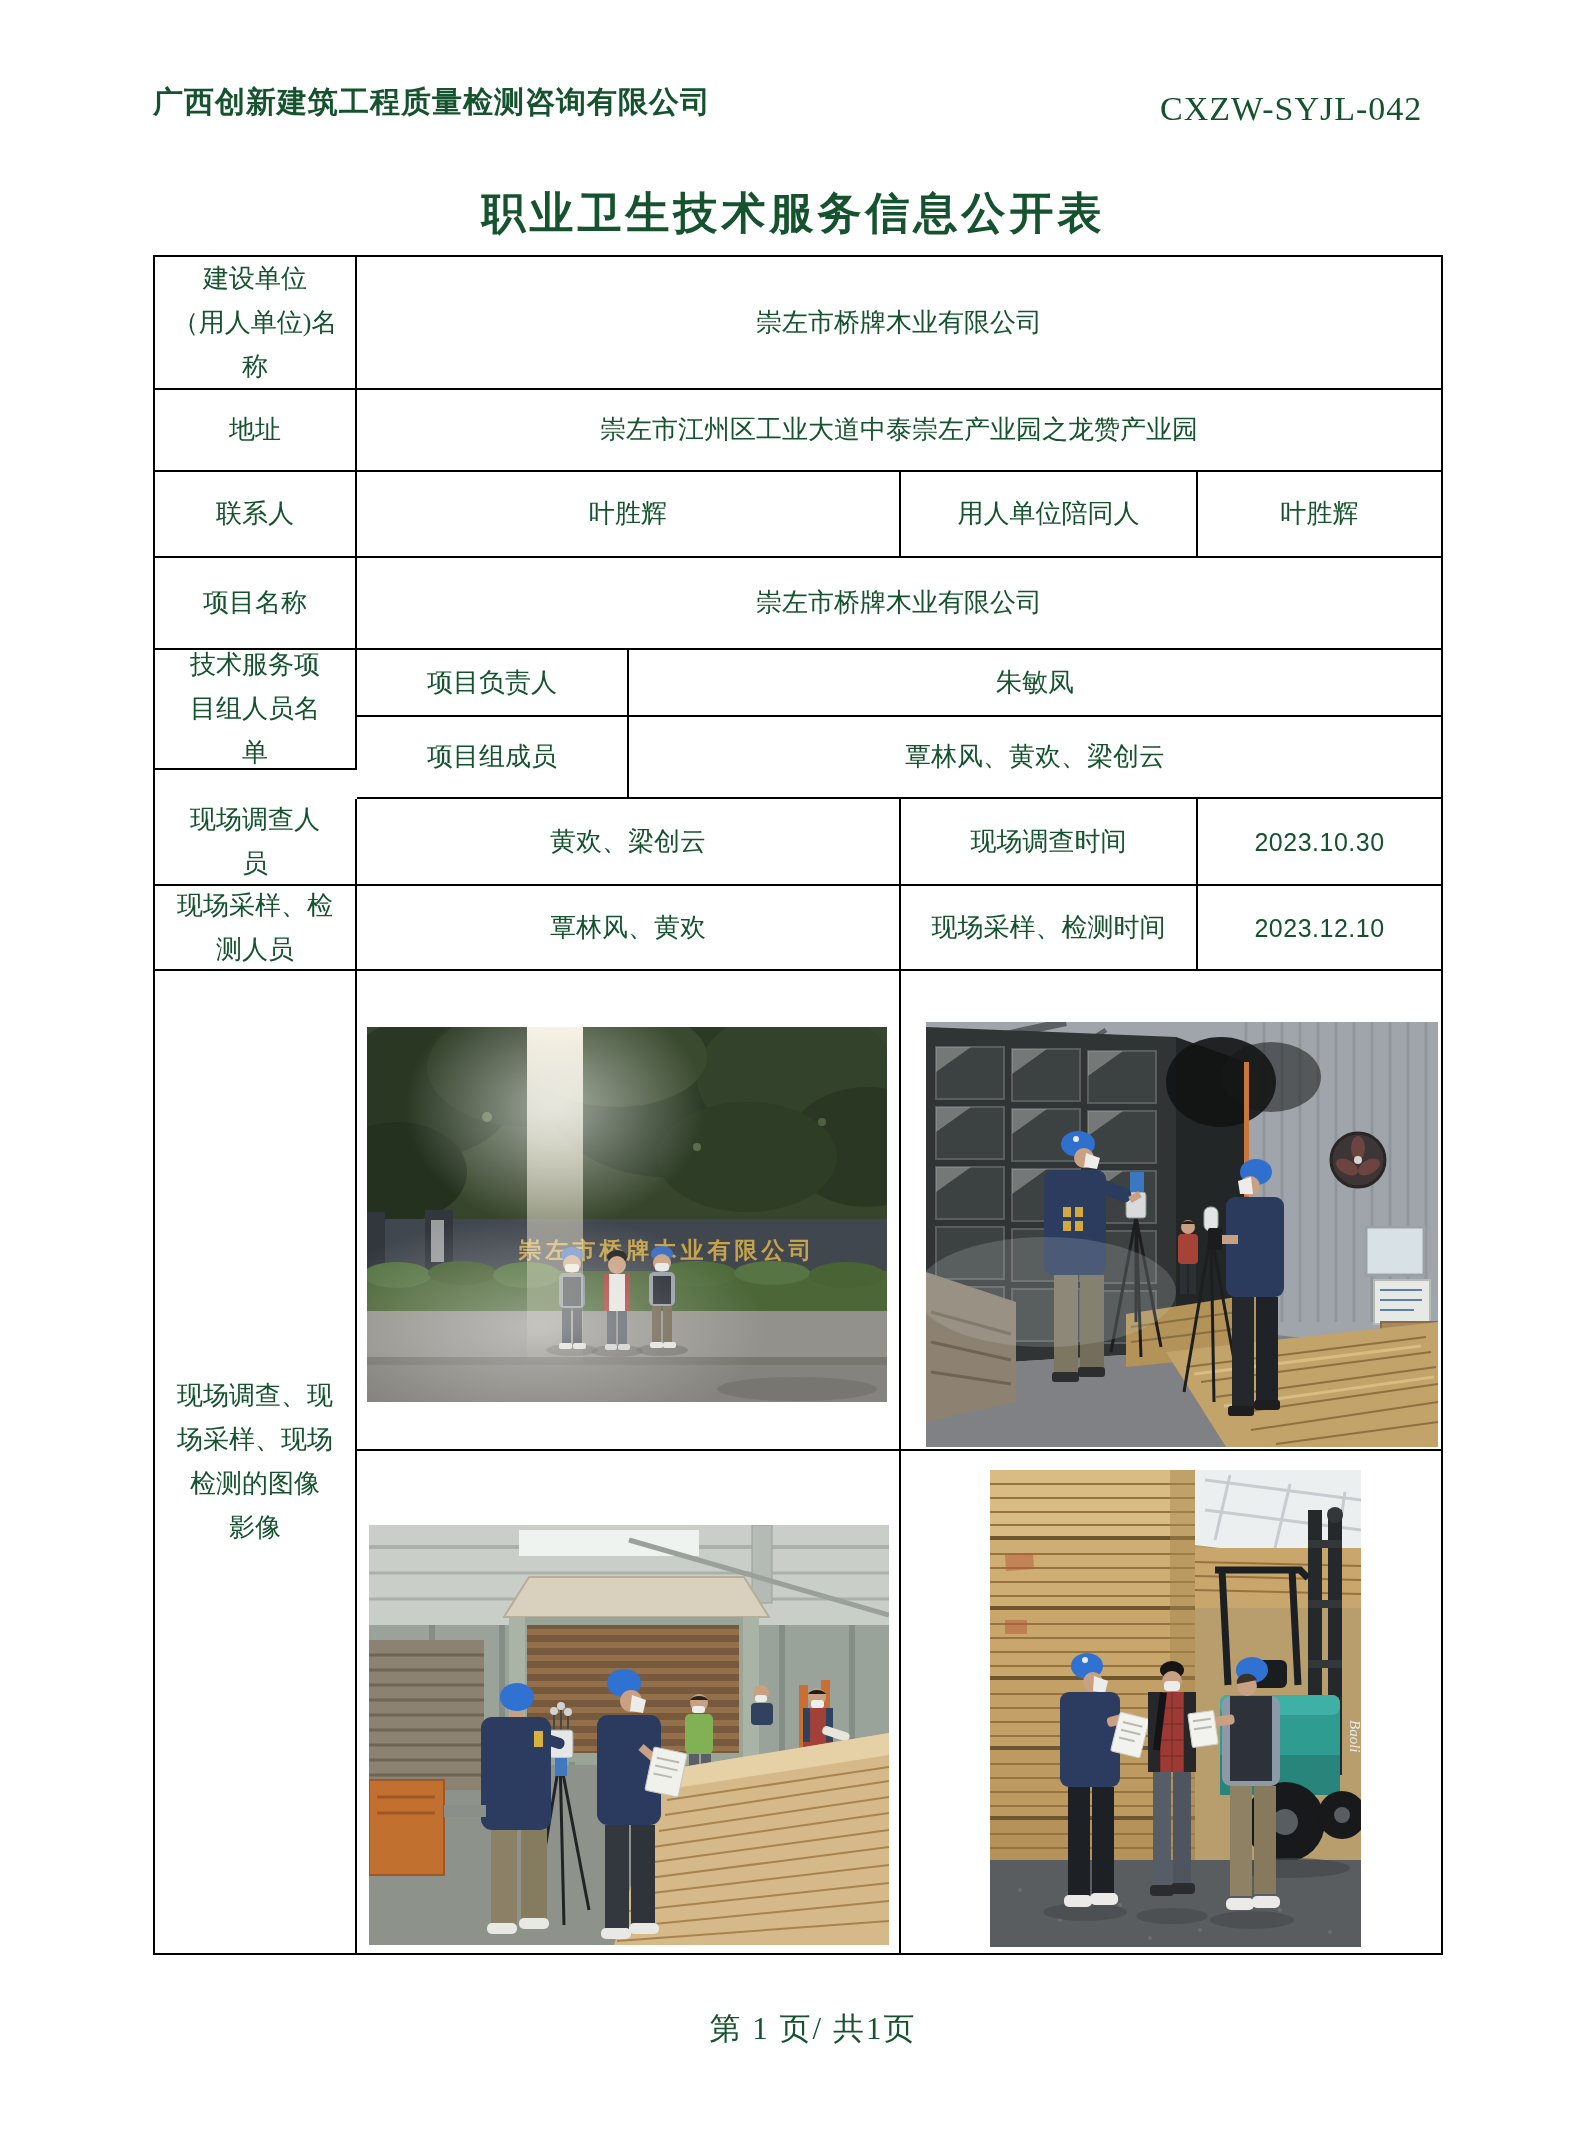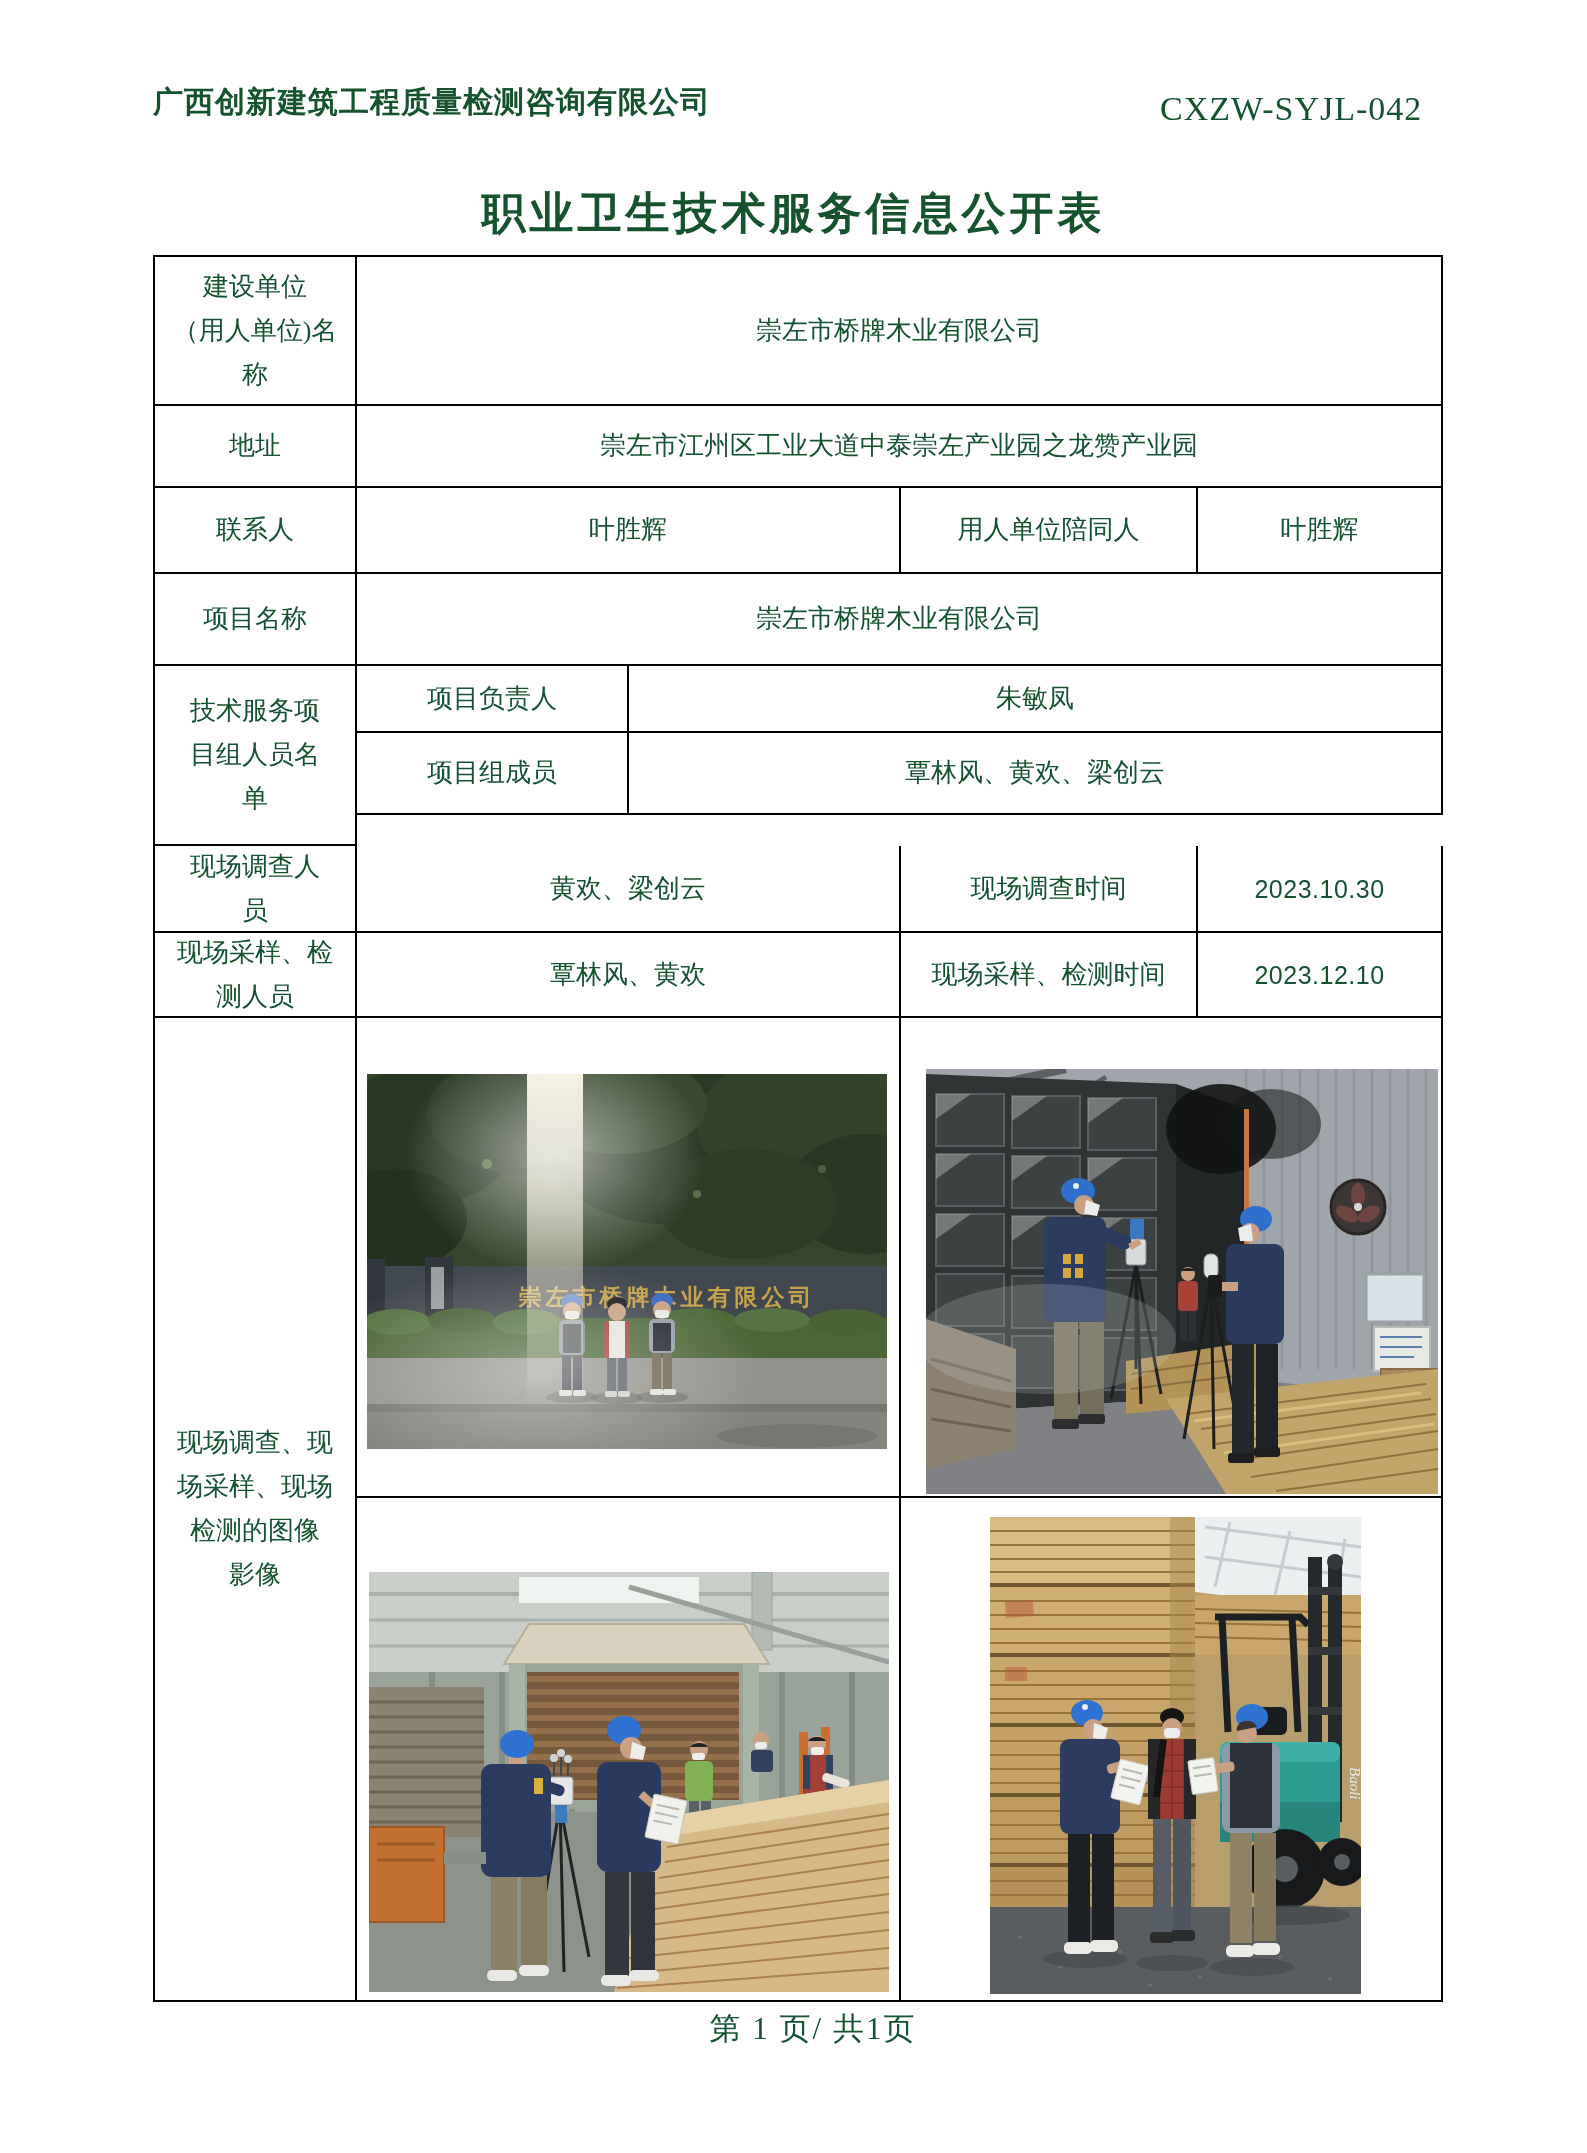--- a/index.html
+++ b/index.html
@@ -12,22 +12,22 @@
                font-size:44px; font-weight:700; letter-spacing:4px; }
   .table { position:absolute; left:153px; top:255px; width:1290px;
            border-top:2px solid #000; border-left:2px solid #000; }
   .tr { display:flex; }
   .td { border-right:2px solid #000; border-bottom:2px solid #000;
         display:flex; align-items:center; justify-content:center;
         text-align:center; font-size:26px; line-height:44px; }
   .pre { white-space:pre-line; }
   .lab { width:202px; }
   .full { width:1086px; }
-  .h133{height:149px}.h82{height:82px}.h86{height:86px}.h92{height:92px}
-  .h67{height:67px}.h149{height:180px}.h87{height:87px}.h85{height:85px}.h984{height:984px}
+  .h133{height:133px}.h82{height:82px}.h86{height:86px}.h92{height:92px}
+  .h67{height:67px}.h149{height:120px}.h87{height:87px}.h85{height:85px}.h984{height:984px}
   .c544{width:544px}.c297{width:297px}.c245{width:245px}.c272{width:272px}.c814{width:814px}.c542{width:542px}
   .col { display:flex; flex-direction:column; }
   .date { font-family:"Liberation Sans","DejaVu Sans",sans-serif; font-size:25px; letter-spacing:.5px; }
   .photo-cell { position:relative; }
   .photo-cell svg { position:absolute; display:block; }
   .p1{left:10px; top:56px;} .p2{left:25px; top:51px;} .p3{left:12px; top:74px;} .p4{left:89px; top:19px;}
   .page-footer { position:absolute; left:0; top:2008px; width:100%; text-align:center;
                  font-size:31px; letter-spacing:2px;padding-left:39px; }
   .gate-sign-text { font-family:"Liberation Serif","DejaVu Serif",serif; font-weight:700; }
 </style>

